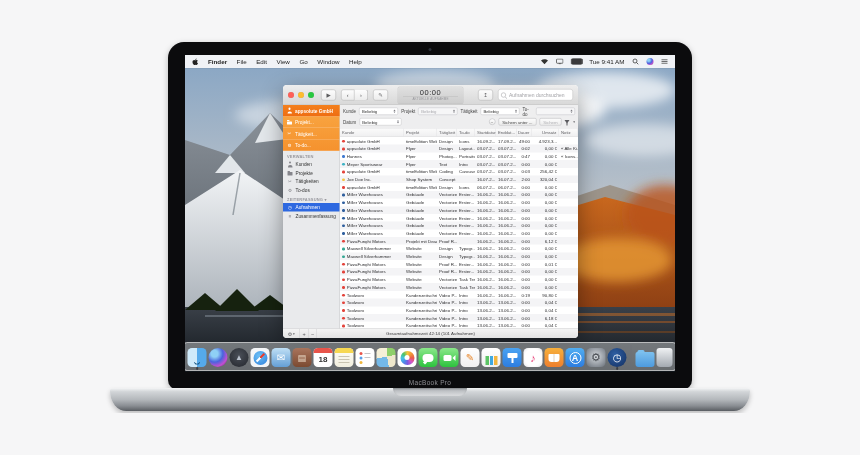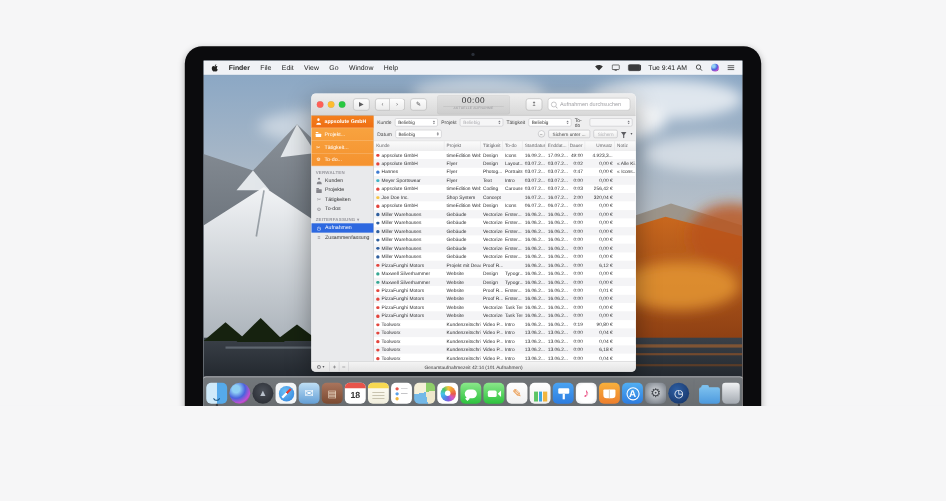--- a/index.html
+++ b/index.html
@@ -1,16 +1,16 @@
 <!DOCTYPE html>
 <html style="--selection-blue: #2d68e0; --sidebar-orange: #f5922e; --record-red: #e3443c;"><head>
 <meta charset="utf-8">
 <style>
   html,body{margin:0;padding:0;background:#f6f6f7;font-family:"Liberation Sans",sans-serif;}
-  .stage{position:relative;width:860px;height:369px;background:#f6f6f7;overflow:hidden;}
+  .stage{position:relative;width:860px;height:413px;background:#f6f6f7;overflow:hidden;}
 
   
   .bezel{position:absolute;left:168px;top:42px;width:524px;height:348px;background:#0b0b0d;
          border-radius:16px 16px 10px 10px;box-shadow:0 2px 6px rgba(0,0,0,.25);}
   .camera{position:absolute;top:6px;left:50%;transform:translateX(-50%);width:3px;height:3px;border-radius:50%;background:#2a2f38;}
   .bezel-label{position:absolute;bottom:4px;left:0;right:0;text-align:center;font-size:6.5px;color:#8d8d92;letter-spacing:.3px;}
   .base{position:absolute;left:110px;top:388px;width:640px;height:23px;
         background:linear-gradient(180deg,#f4f5f6 0%,#d2d5d8 16%,#b4b8bc 50%,#898d92 78%,#595d62 100%);
         border-radius:3px 3px 16px 16px / 3px 3px 20px 20px;box-shadow:0 3px 5px rgba(0,0,0,.22);}
   .base-notch{position:absolute;left:50%;transform:translateX(-50%);top:0;width:74px;height:8px;

